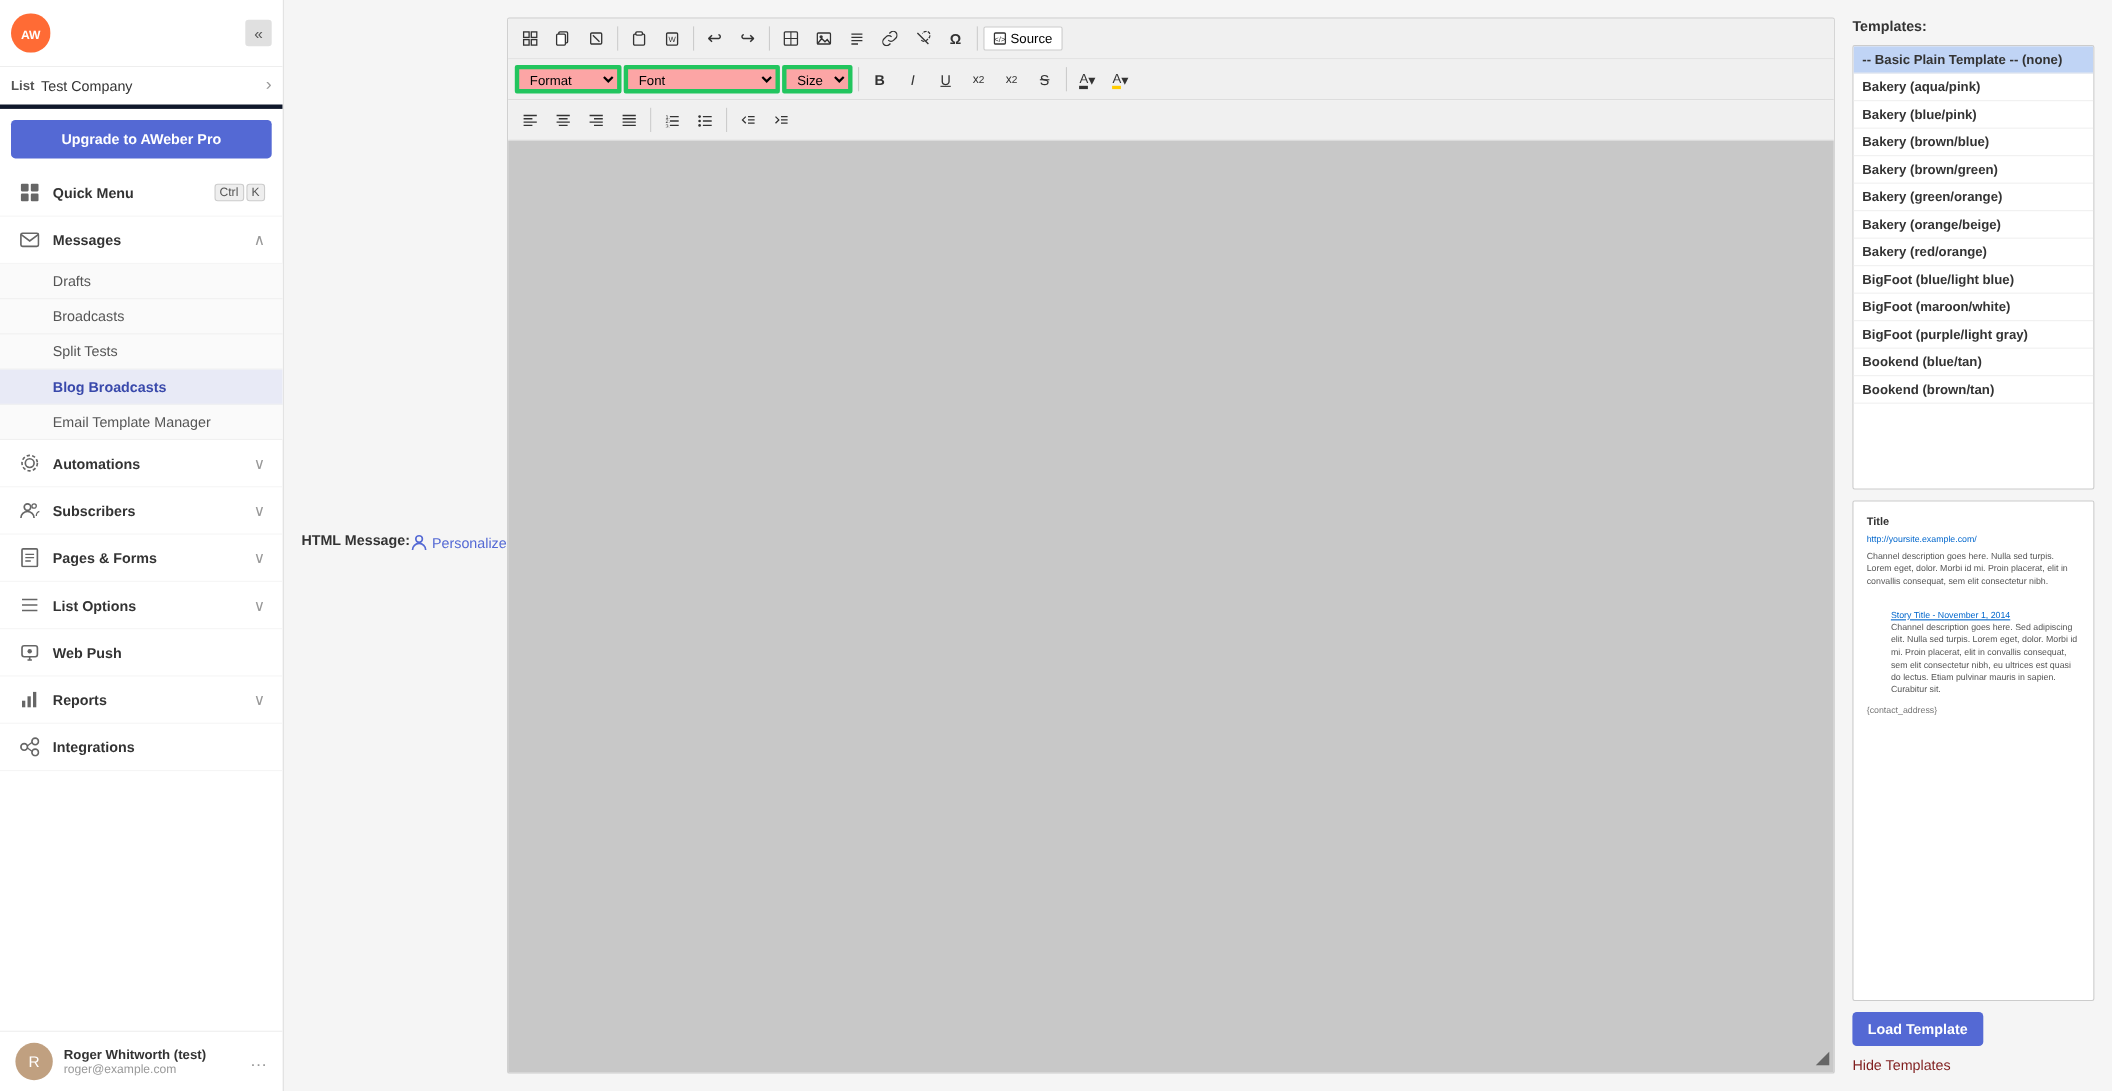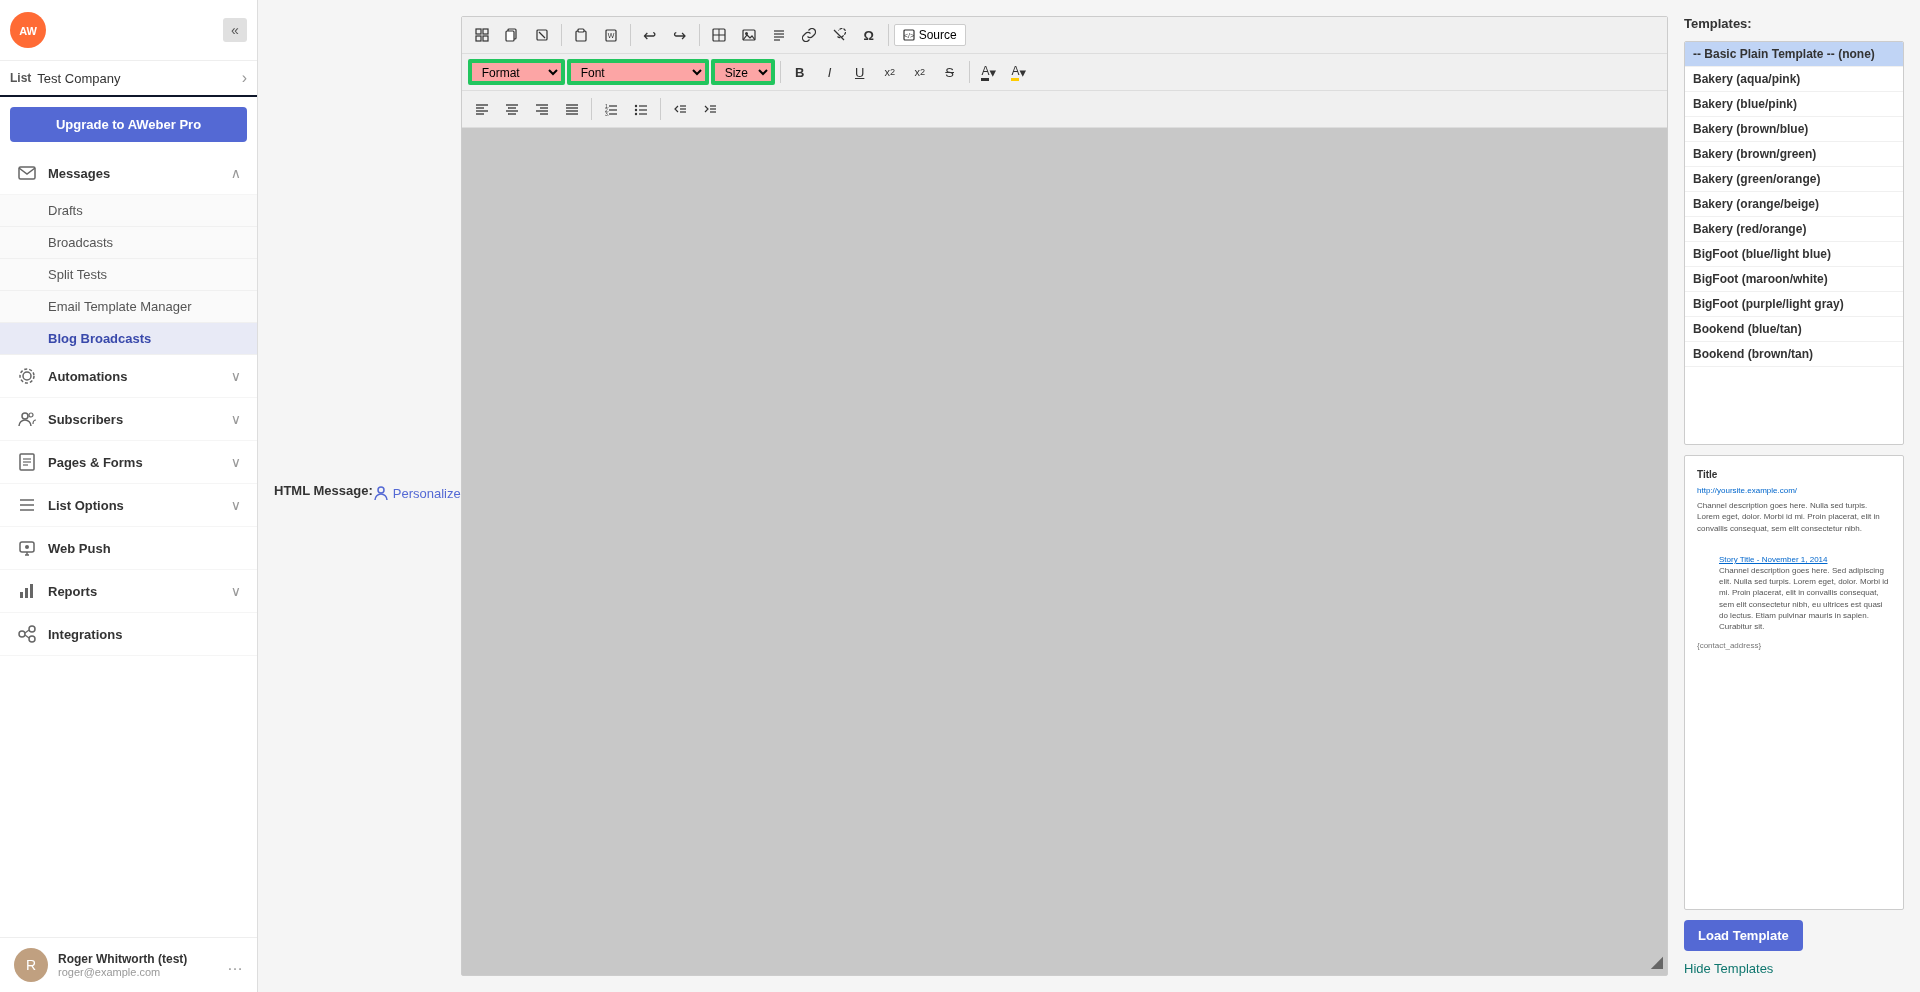--- a/index.html
+++ b/index.html
@@ -48,21 +48,21 @@
       align-items: center;
       justify-content: center;
       font-size: 14px;
       color: #555;
     }
 
     .list-selector {
       display: flex;
       align-items: center;
       padding: 8px 10px;
-      border-bottom: 2px solid #0f172a;
+      border-bottom: 4px solid #0f172a;
       background: #fff;
       gap: 6px;
     }
 
     .list-label {
       color: #555;
       font-size: 12px;
       font-weight: bold;
     }
 
@@ -391,21 +391,21 @@
       color: #fff;
       border: none;
       border-radius: 4px;
       font-size: 13px;
       font-weight: bold;
       cursor: pointer;
       align-self: flex-start;
     }
 
     .hide-templates-link {
-      color: #0f766e;
+      color: #7f1d1d;
       text-decoration: none;
       font-size: 13px;
       cursor: pointer;
     }
 
     
     #right-panel {
       display: flex;
       flex-direction: row;
       flex: 1;
@@ -444,38 +444,53 @@
   </div>
 
   <div class="list-selector">
     <span class="list-label">List</span>
     <span class="list-name">Test Company</span>
     <span class="list-arrow">›</span>
   </div>
 
   <button class="upgrade-btn">Upgrade to AWeber Pro</button>
 
+  <div class="nav-item">
+    <span class="nav-icon">
+      <svg width="18" height="18" viewBox="0 0 18 18" fill="none">
+        <rect x="1" y="1" width="7" height="7" rx="1" fill="#666"></rect>
+        <rect x="10" y="1" width="7" height="7" rx="1" fill="#666"></rect>
+        <rect x="1" y="10" width="7" height="7" rx="1" fill="#666"></rect>
+        <rect x="10" y="10" width="7" height="7" rx="1" fill="#666"></rect>
+      </svg>
+    </span>
+    <span class="nav-label">Quick Menu</span>
+    <div class="nav-shortcuts">
+      <span class="shortcut-key">Ctrl</span>
+      <span class="shortcut-key">K</span>
+    </div>
+  </div>
 
   <div class="nav-item">
     <span class="nav-icon">
       <svg width="18" height="18" viewBox="0 0 18 18" fill="none">
         <rect x="1" y="3" width="16" height="12" rx="1.5" stroke="#666" stroke-width="1.5" fill="none"></rect>
         <polyline points="1,4 9,10 17,4" stroke="#666" stroke-width="1.5" fill="none"></polyline>
       </svg>
     </span>
     <span class="nav-label">Messages</span>
     <span class="nav-chevron">∧</span>
   </div>
 
   <div class="sub-nav">
     <div class="sub-nav-item">Drafts</div>
     <div class="sub-nav-item">Broadcasts</div>
     <div class="sub-nav-item">Split Tests</div>
+    <div class="sub-nav-item active">Blog Broadcasts</div>
     <div class="sub-nav-item">Email Template Manager</div>
-    <div class="sub-nav-item active">Blog Broadcasts</div>
   </div>
 
   <div class="nav-item">
     <span class="nav-icon">
       <svg width="18" height="18" viewBox="0 0 18 18" fill="none">
         <circle cx="9" cy="9" r="4" stroke="#666" stroke-width="1.5" fill="none"></circle>
         <circle cx="9" cy="9" r="7" stroke="#666" stroke-width="1.5" fill="none" stroke-dasharray="3 2"></circle>
       </svg>
     </span>
     <span class="nav-label">Automations</span>

